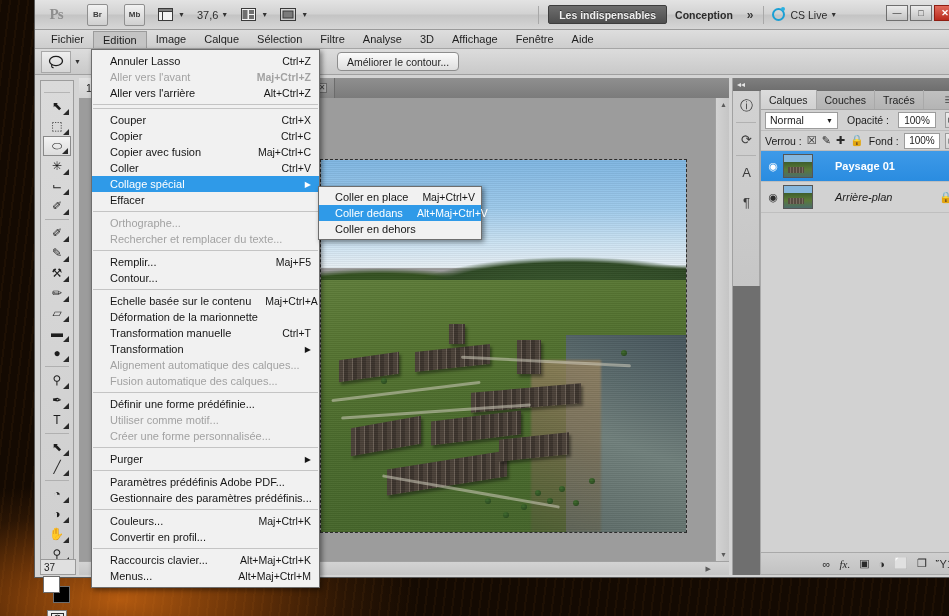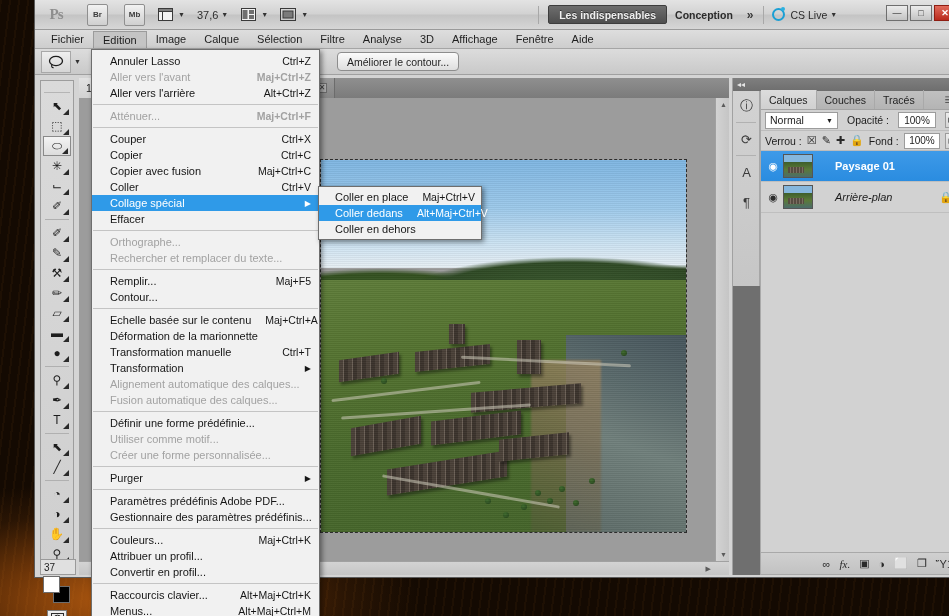--- a/index.html
+++ b/index.html
@@ -711,24 +711,20 @@
         </div>
         <div class="mi disabled">
           <span>Aller vers l'avant</span>
           <span class="sc">Maj+Ctrl+Z</span>
         </div>
         <div class="mi">
           <span>Aller vers l'arrière</span>
           <span class="sc">Alt+Ctrl+Z</span>
         </div>
         <div class="msep"></div>
-        <div class="mi disabled">
-          <span>Atténuer...</span>
-          <span class="sc">Maj+Ctrl+F</span>
-        </div>
         <div class="msep"></div>
         <div class="mi">
           <span>Couper</span>
           <span class="sc">Ctrl+X</span>
         </div>
         <div class="mi">
           <span>Copier</span>
           <span class="sc">Ctrl+C</span>
         </div>
         <div class="mi">
@@ -804,23 +800,20 @@
         </div>
         <div class="mi">
           <span>Gestionnaire des paramètres prédéfinis...</span>
         </div>
         <div class="msep"></div>
         <div class="mi">
           <span>Couleurs...</span>
           <span class="sc">Maj+Ctrl+K</span>
         </div>
         <div class="mi">
-          <span>Attribuer un profil...</span>
-        </div>
-        <div class="mi">
           <span>Convertir en profil...</span>
         </div>
         <div class="msep"></div>
         <div class="mi">
           <span>Raccourcis clavier...</span>
           <span class="sc">Alt+Maj+Ctrl+K</span>
         </div>
         <div class="mi">
           <span>Menus...</span>
           <span class="sc">Alt+Maj+Ctrl+M</span>

